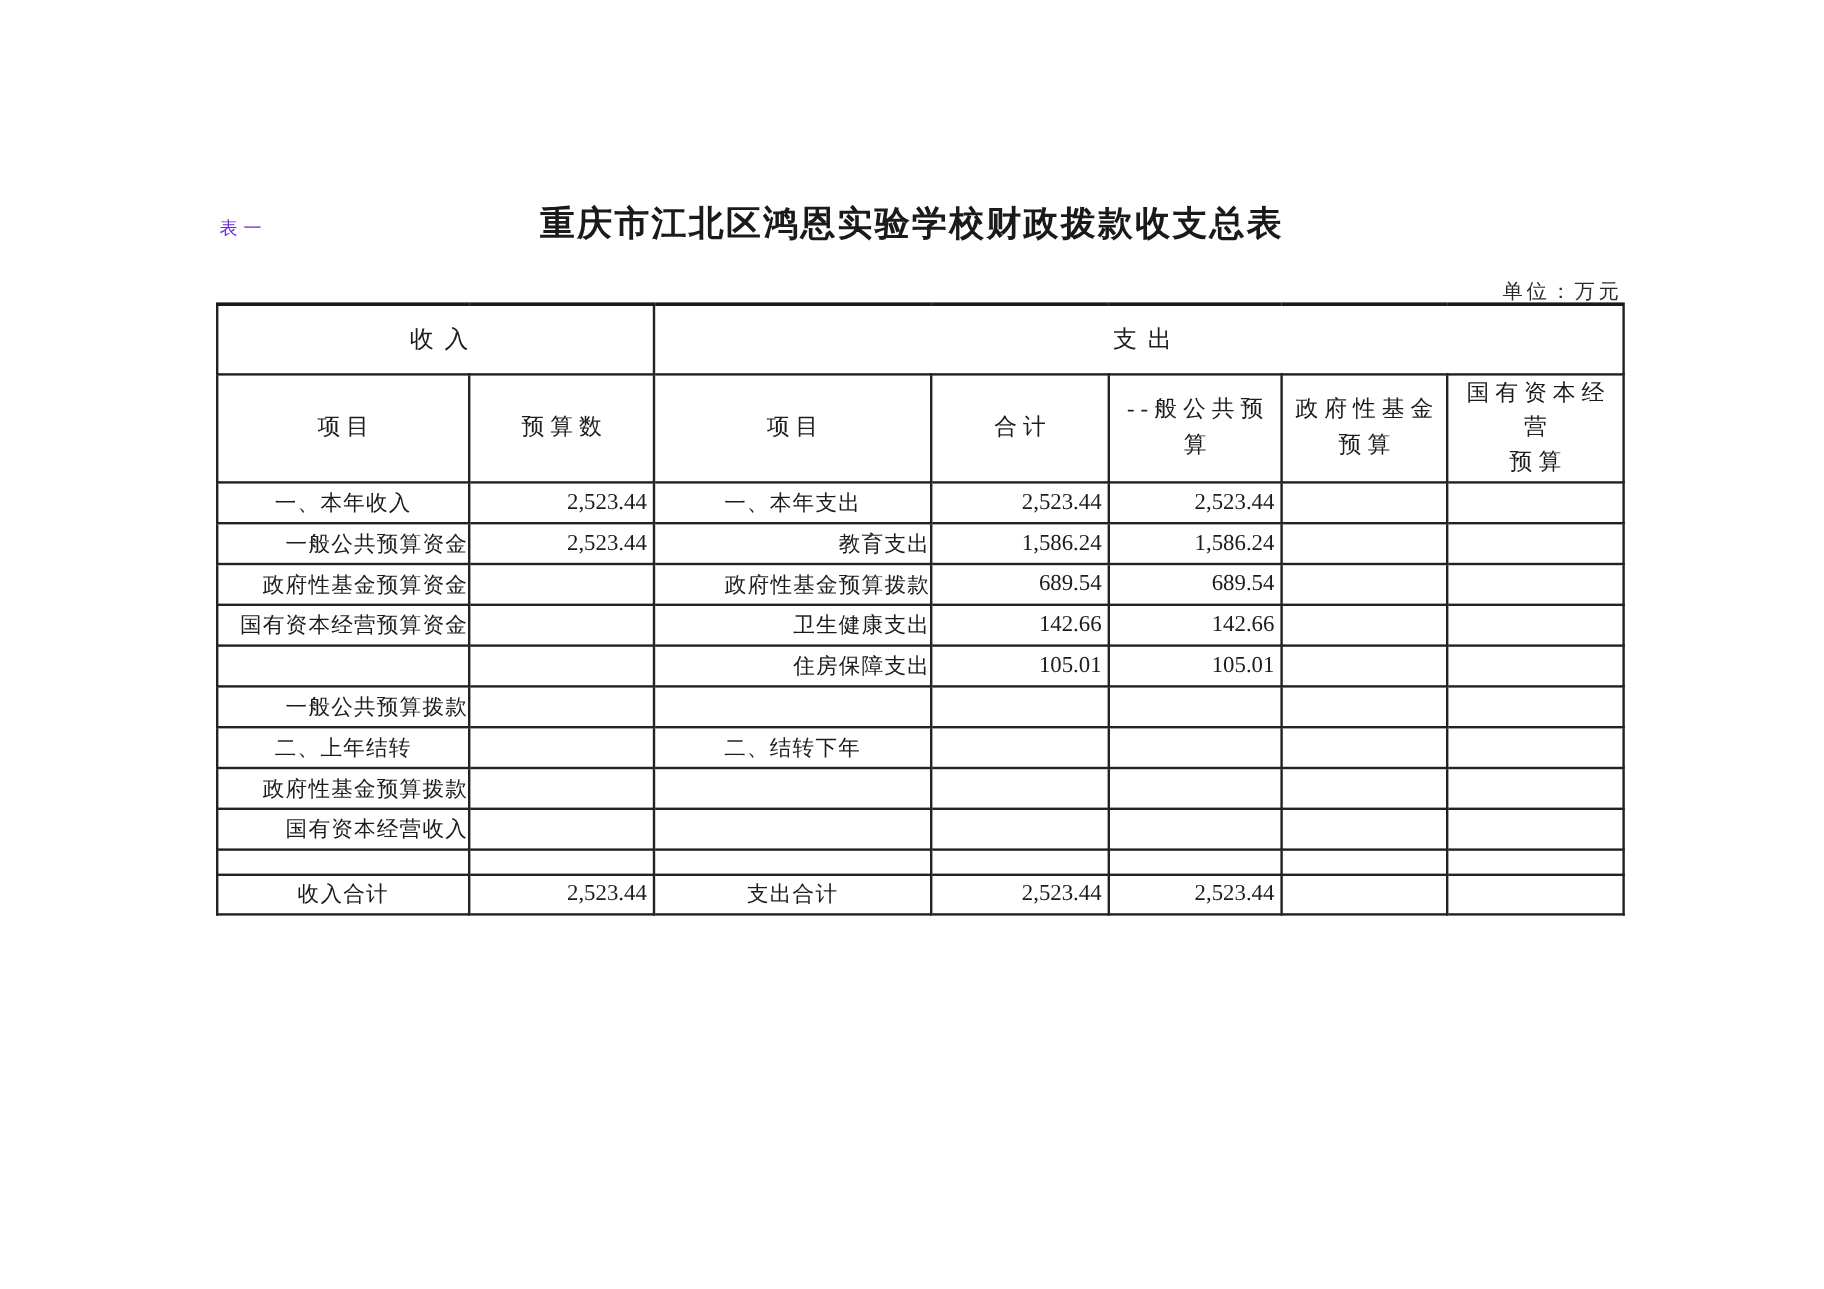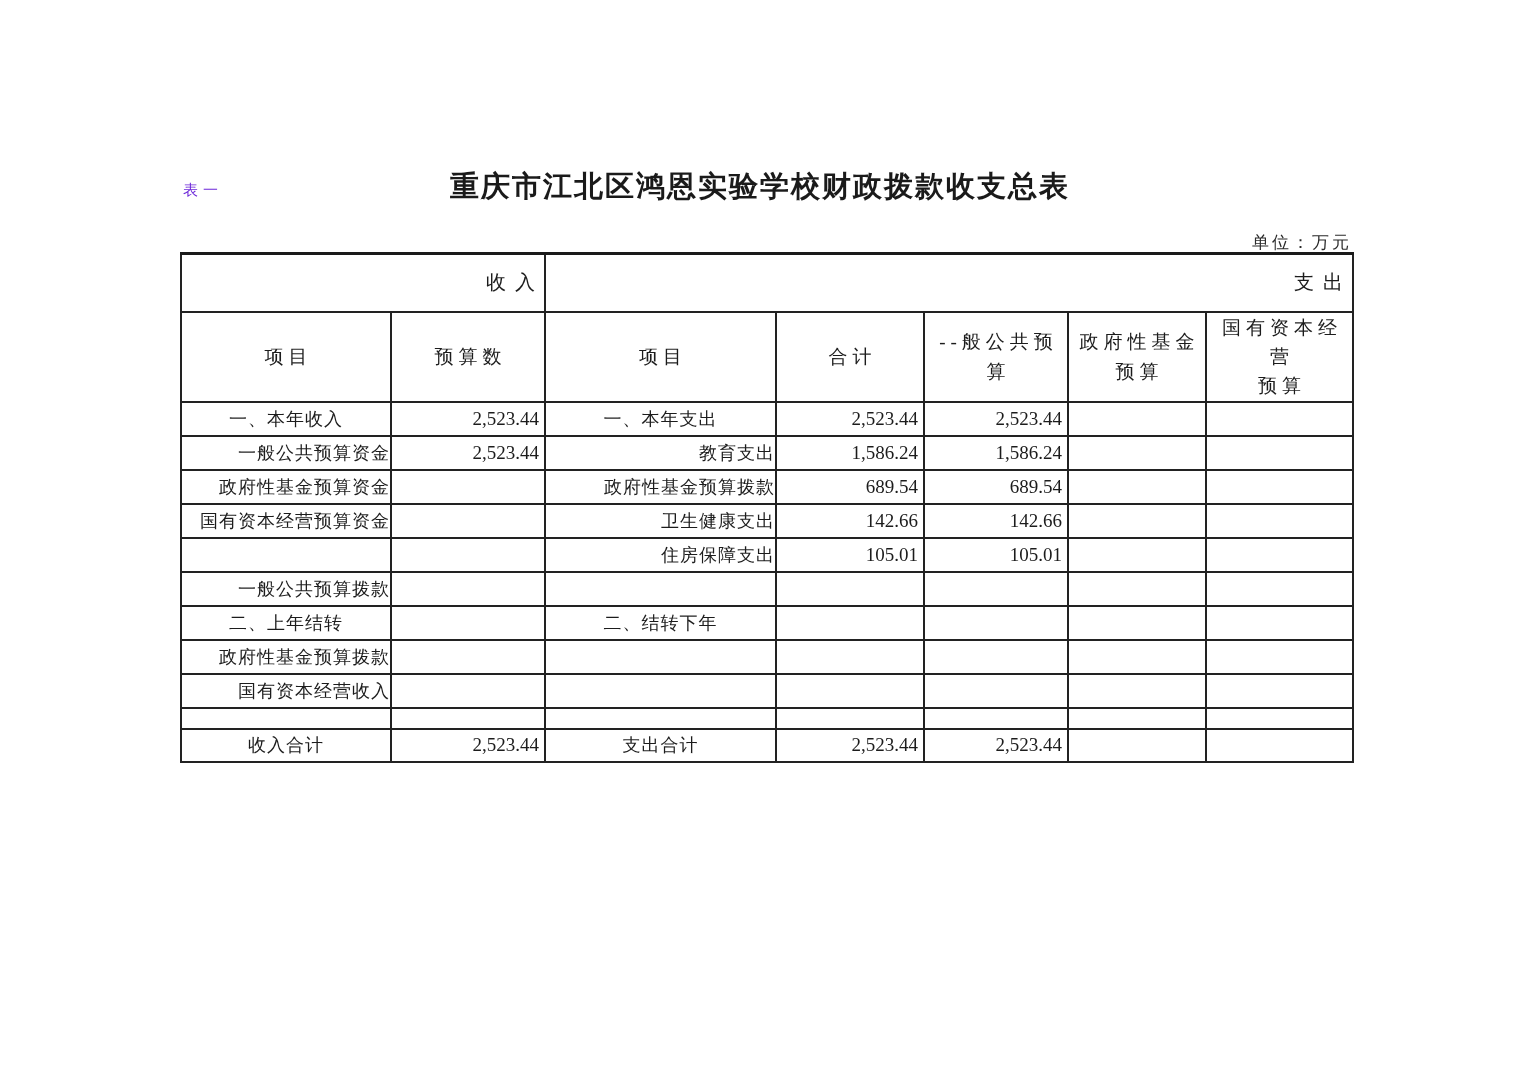--- a/index.html
+++ b/index.html
@@ -34,21 +34,21 @@
   .fin-table th, .fin-table td {
     border:2px solid #222222;
     font-weight:normal;
     overflow:hidden;
     vertical-align:middle;
   }
   .fin-table thead tr.group-row th {
     border-top:3px solid #1a1a1a;
     height:58px;
     font-size:20px; letter-spacing:9px; padding-left:15px;
-    text-align:right;
+    text-align:center;
   }
   .fin-table thead tr.col-row th {
     height:64px;
     font-size:19px; letter-spacing:5px; padding-left:5px;
     text-align:center;
     white-space:pre-line; line-height:1.55;
   }
   .fin-table tbody tr { height:34px; }
   .fin-table tbody tr.narrow { height:21px; }
   .fin-table tbody tr.total { height:33px; }

